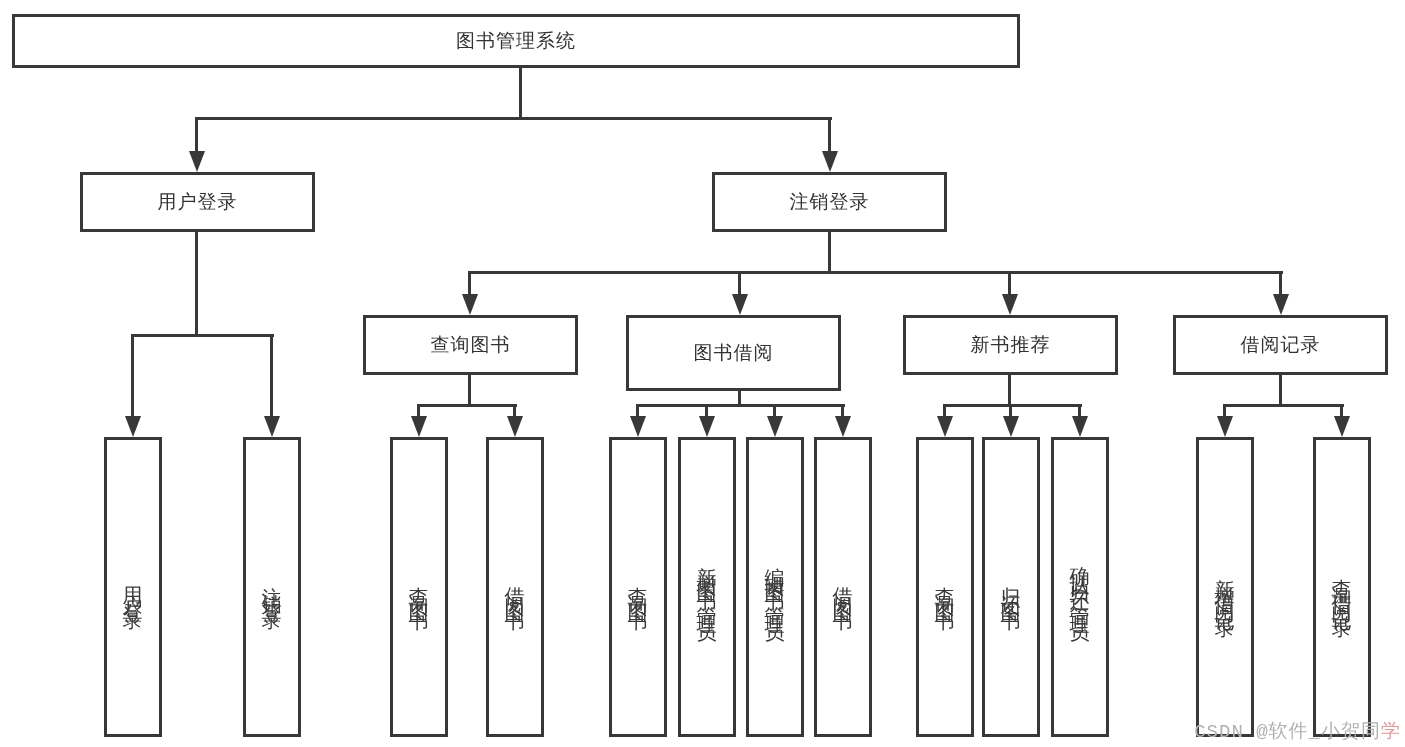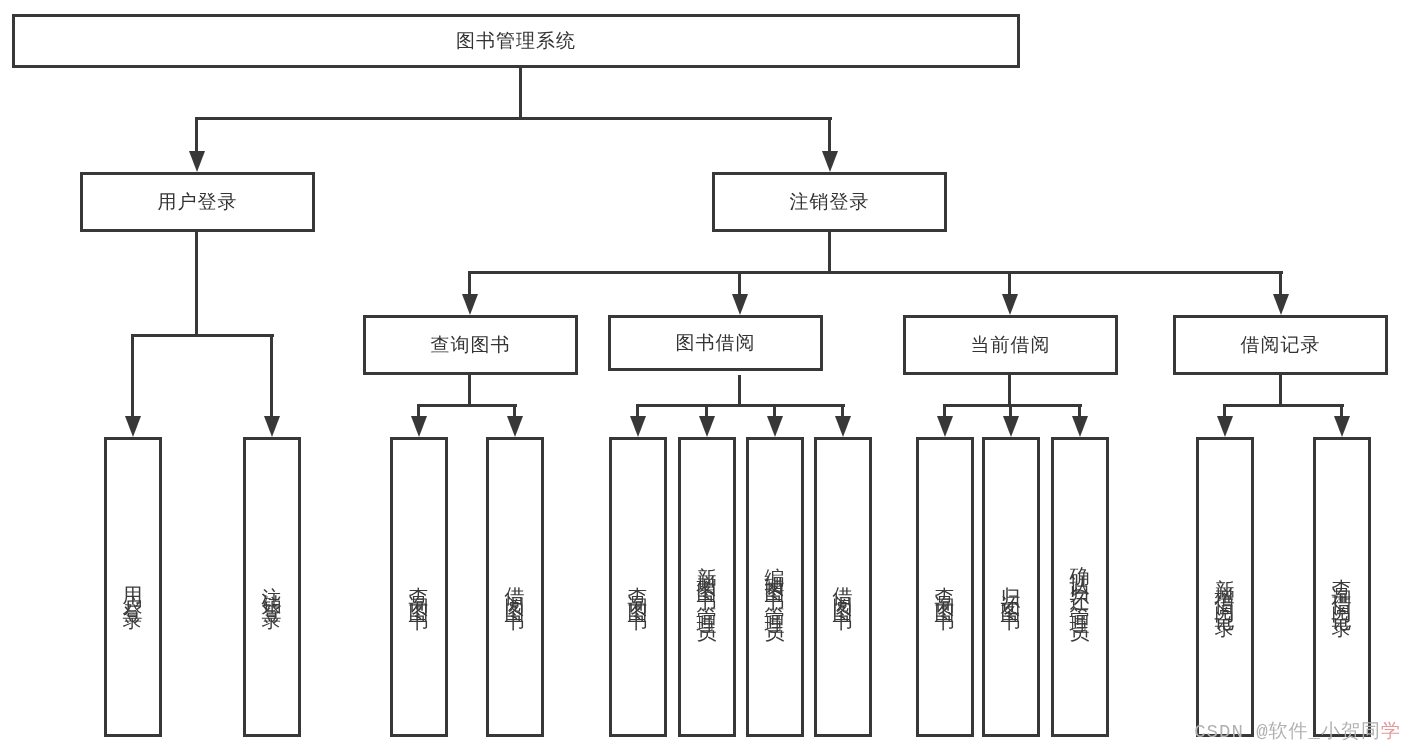--- a/index.html
+++ b/index.html
@@ -101,25 +101,25 @@
   <div class="box h-box" style="left:80px;top:172px;width:235px;height:60px">
     <span>用户登录</span>
   </div>
   <div class="box h-box" style="left:712px;top:172px;width:235px;height:60px">
     <span>注销登录</span>
   </div>
 
   <div class="box h-box" style="left:363px;top:315px;width:215px;height:60px">
     <span>查询图书</span>
   </div>
-  <div class="box h-box" style="left:608px;top:315px;width:215px;height:56px">
+  <div class="box h-box" style="left:626px;top:315px;width:215px;height:76px">
     <span>图书借阅</span>
   </div>
   <div class="box h-box" style="left:903px;top:315px;width:215px;height:60px">
-    <span>当前借阅</span>
+    <span>新书推荐</span>
   </div>
   <div class="box h-box" style="left:1173px;top:315px;width:215px;height:60px">
     <span>借阅记录</span>
   </div>
 
   <div class="box v-box" style="left:104px;top:437px;width:58px;height:300px">
     <span>用户登录</span>
   </div>
   <div class="box v-box" style="left:243px;top:437px;width:58px;height:300px">
     <span>注销登录</span>

